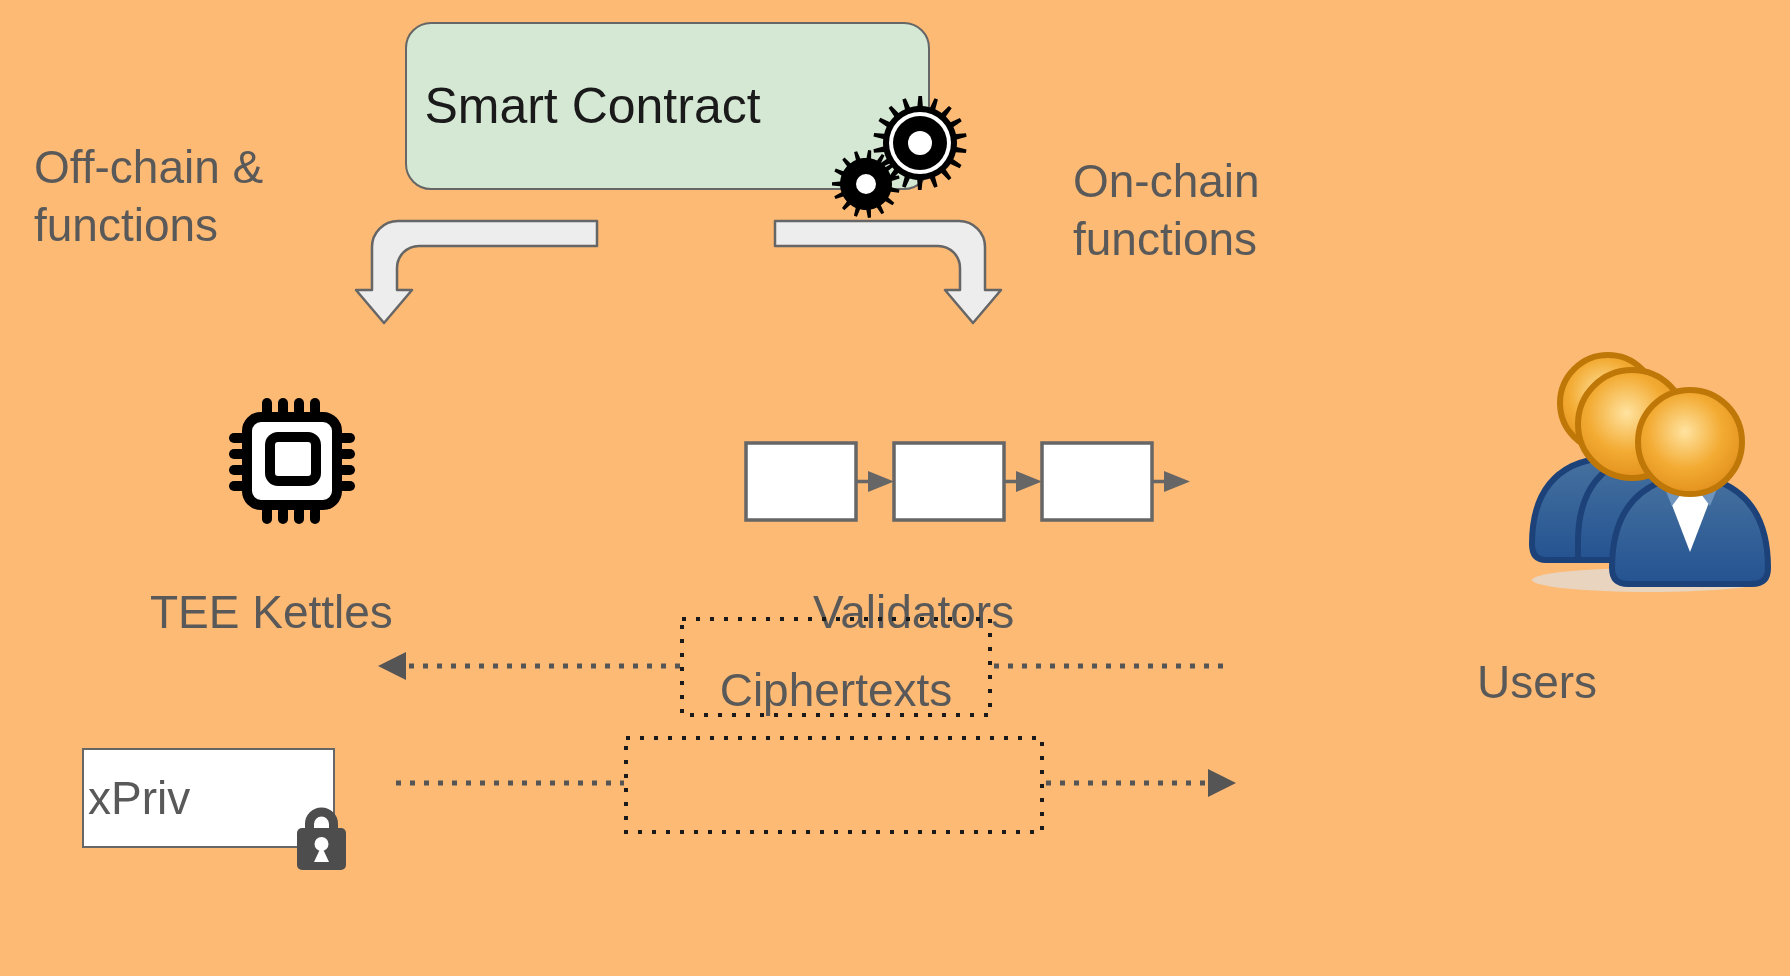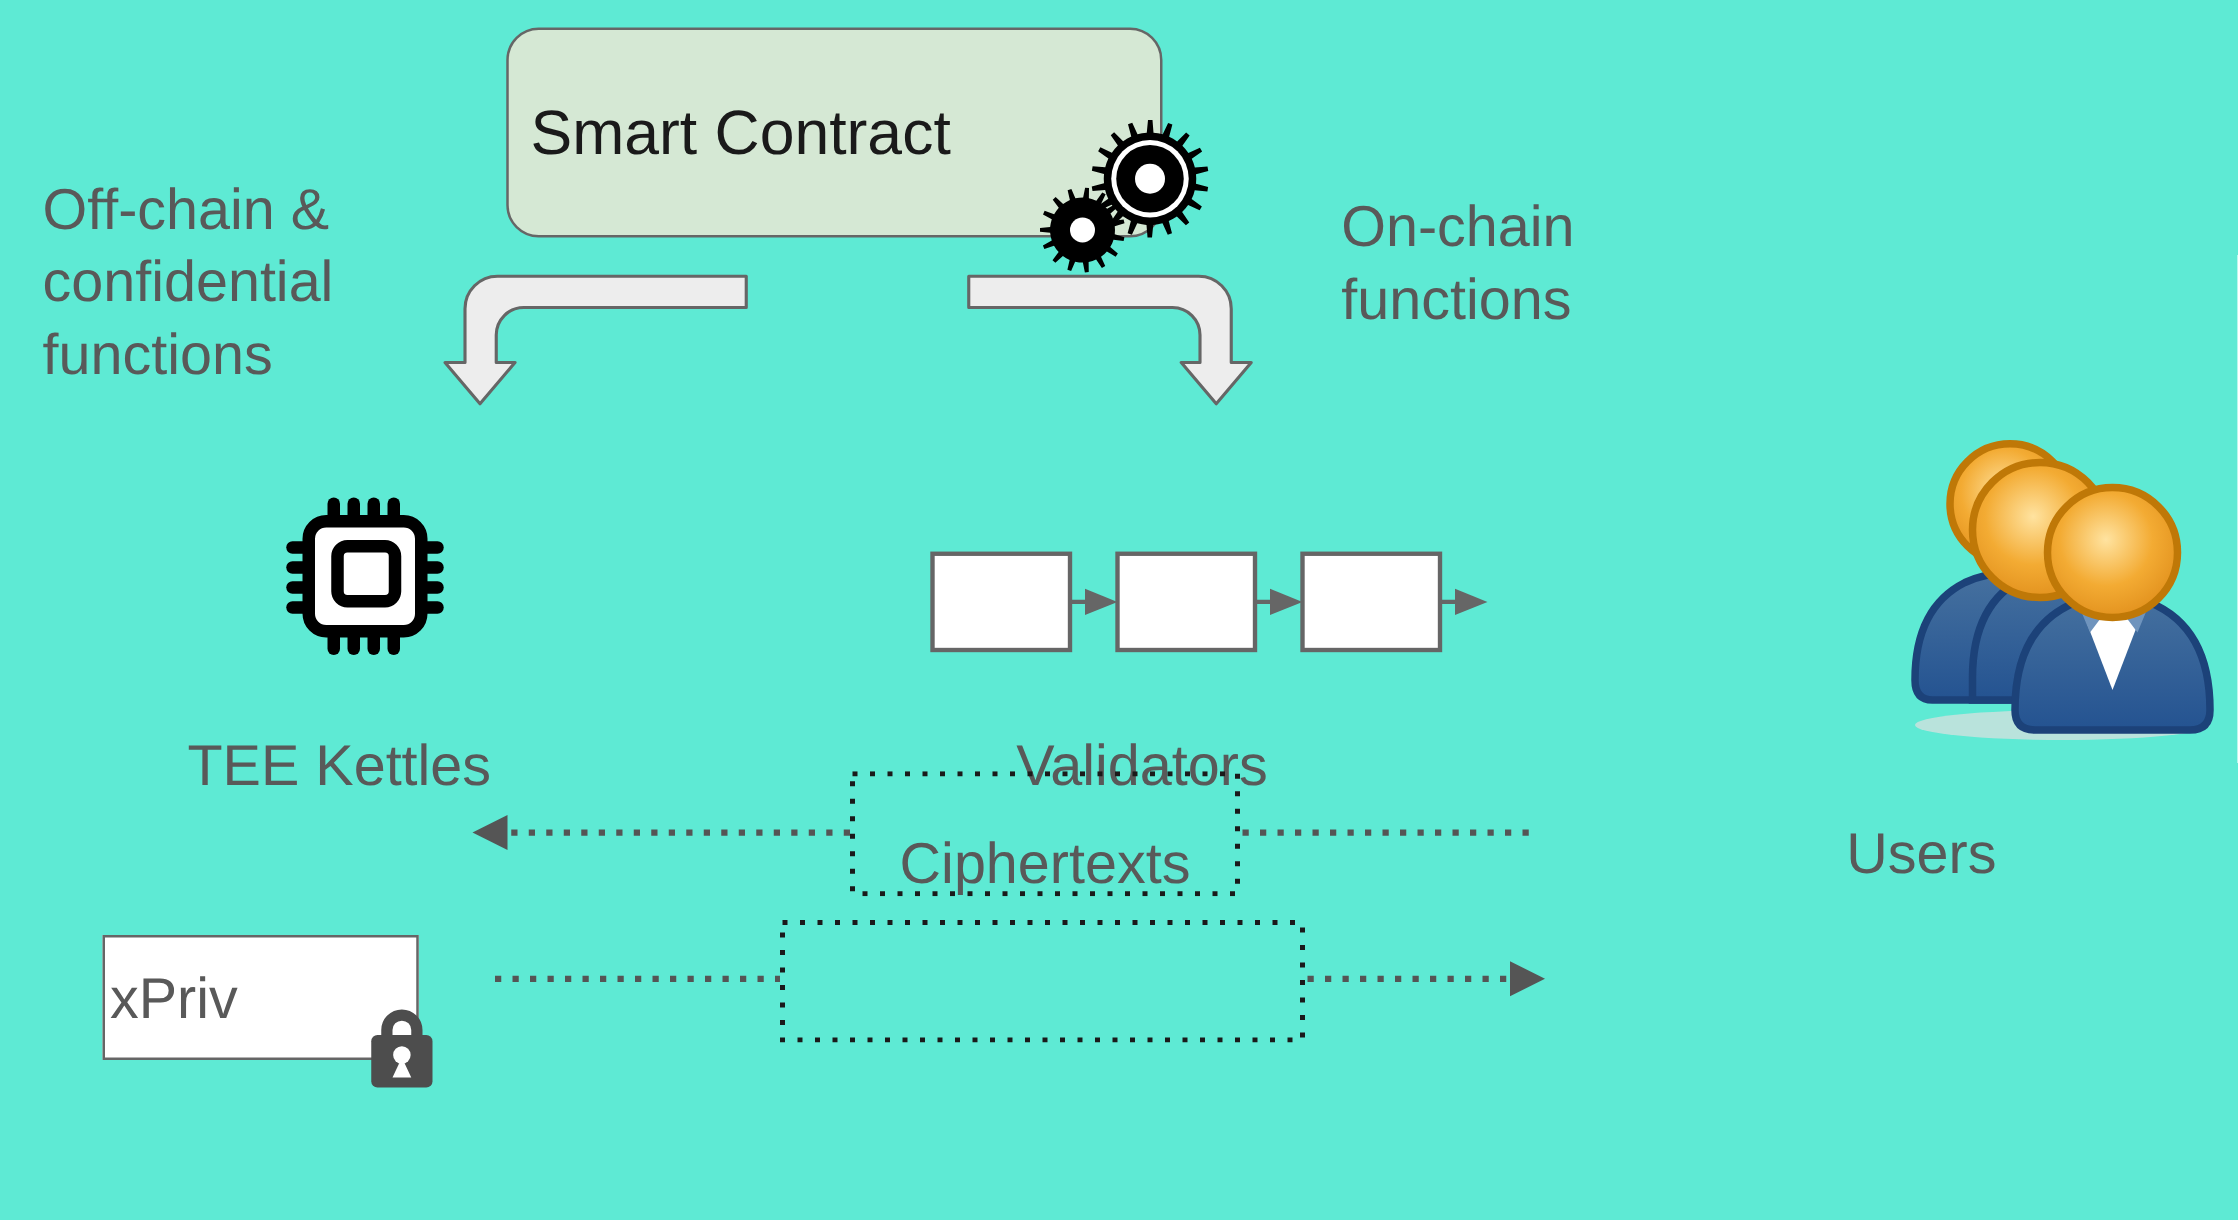--- a/index.html
+++ b/index.html
@@ -1,16 +1,16 @@
 <!DOCTYPE html>
 <html><head>
 <meta charset="utf-8">
 <style>
   html,body{margin:0;padding:0;background:#fff;}
-  #canvas{position:relative;width:1790px;height:976px;background:#5eead4;overflow:hidden;
+  #canvas{position:relative;width:1790px;height:976px;background:#fdba74;overflow:hidden;
           font-family:"Liberation Sans",sans-serif;}
   .abs{position:absolute;}
   .gray-label{color:#595959;font-size:46px;line-height:58px;}
   .node-label{color:#595959;font-size:46px;white-space:nowrap;}
   .sc-box{left:405px;top:22px;width:525px;height:168px;background:#d5e8d4;border:2px solid #666;
           border-radius:26px;display:flex;align-items:center;justify-content:center;
           padding-right:150px;box-sizing:border-box;}
   .sc-label{font-size:50px;color:#1a1a1a;white-space:nowrap;}
   .dotted-box{box-sizing:border-box;display:flex;align-items:flex-end;justify-content:center;}
   .dotted-box svg{position:absolute;left:0;top:0;}
@@ -30,21 +30,20 @@
     <path fill="#000" d="M137.0 83.0L136.8 86.9L146.5 89.5L145.9 93.1L135.8 92.2L134.8 95.7L133.3 99.2L141.5 105.1L139.7 108.2L130.5 103.9L128.3 106.8L125.7 109.6L131.4 117.9L128.7 120.2L121.5 113.1L118.5 115.0L115.0 116.8L117.6 126.6L114.2 127.8L110.0 118.6L106.4 119.4L102.6 119.9L101.6 130.0L98.0 130.0L97.2 119.9L93.6 119.4L89.8 118.6L85.5 127.7L82.1 126.5L84.7 116.7L81.5 115.0L78.3 112.9L71.1 120.0L68.3 117.7L74.1 109.4L71.7 106.8L69.3 103.7L60.1 107.9L58.3 104.8L66.6 99.0L65.2 95.7L64.1 92.0L54.0 92.8L53.4 89.2L63.2 86.6L63.0 83.0L63.2 79.1L53.5 76.5L54.1 72.9L64.2 73.8L65.2 70.3L66.7 66.8L58.5 60.9L60.3 57.8L69.5 62.1L71.7 59.2L74.3 56.4L68.6 48.1L71.3 45.8L78.5 52.9L81.5 51.0L85.0 49.2L82.4 39.4L85.8 38.2L90.0 47.4L93.6 46.6L97.4 46.1L98.4 36.0L102.0 36.0L102.8 46.1L106.4 46.6L110.2 47.4L114.5 38.3L117.9 39.5L115.3 49.3L118.5 51.0L121.7 53.1L128.9 46.0L131.7 48.3L125.9 56.6L128.3 59.2L130.7 62.3L139.9 58.1L141.7 61.2L133.4 67.0L134.8 70.3L135.9 74.0L146.0 73.2L146.6 76.8L136.8 79.4Z"></path>
     <circle cx="100" cy="83" r="31" fill="#fff"></circle>
     <circle cx="100" cy="83" r="27" fill="#000"></circle>
     <circle cx="100" cy="83" r="12" fill="#fff"></circle>
     <path fill="#000" d="M72.0 124.0L71.8 127.3L79.5 129.7L78.9 132.7L70.8 131.7L69.8 134.6L68.2 137.5L74.3 142.8L72.5 145.3L65.5 141.2L63.4 143.3L60.8 145.3L64.2 152.7L61.5 154.3L56.9 147.6L54.0 148.7L50.9 149.5L51.0 157.6L47.9 157.9L46.3 150.0L43.3 149.9L40.1 149.3L36.9 156.7L33.9 155.8L35.7 147.9L33.0 146.5L30.3 144.7L24.3 150.2L22.0 148.1L26.9 141.6L25.0 139.3L23.2 136.5L15.5 139.1L14.3 136.3L21.4 132.3L20.6 129.4L20.1 126.2L12.0 125.4L12.0 122.3L20.1 121.6L20.6 118.6L21.4 115.4L14.4 111.5L15.7 108.6L23.3 111.3L25.0 108.7L27.0 106.2L22.2 99.7L24.5 97.6L30.5 103.2L33.0 101.5L35.9 100.0L34.1 92.1L37.1 91.2L40.3 98.6L43.3 98.1L46.5 98.0L48.1 90.1L51.2 90.4L51.1 98.5L54.0 99.3L57.1 100.5L61.8 93.9L64.5 95.4L61.0 102.8L63.4 104.7L65.7 107.0L72.6 102.9L74.5 105.4L68.4 110.7L69.8 113.4L70.9 116.5L78.9 115.5L79.6 118.6L71.8 121.0Z"></path>
     <circle cx="46" cy="124" r="10" fill="#fff"></circle>
   </svg>
 
   <div class="abs gray-label" style="left:34px;top:138px;">
     <div>Off-chain &amp;</div>
-    <div>confidential</div>
     <div>functions</div>
   </div>
 
   <div class="abs gray-label" style="left:1073px;top:152px;">
     <div>On-chain</div>
     <div>functions</div>
   </div>
 
   <svg class="abs" style="left:350px;top:213px;" width="260" height="115">
     <path d="M247,8 L48,8 A26,26 0 0 0 22,34 L22,77 L6,77 L34,110 L62,77 L47,77 L47,55 A22,22 0 0 1 69,33 L247,33 Z" fill="#ededed" stroke="#666" stroke-width="2.5" stroke-linejoin="round"></path>

